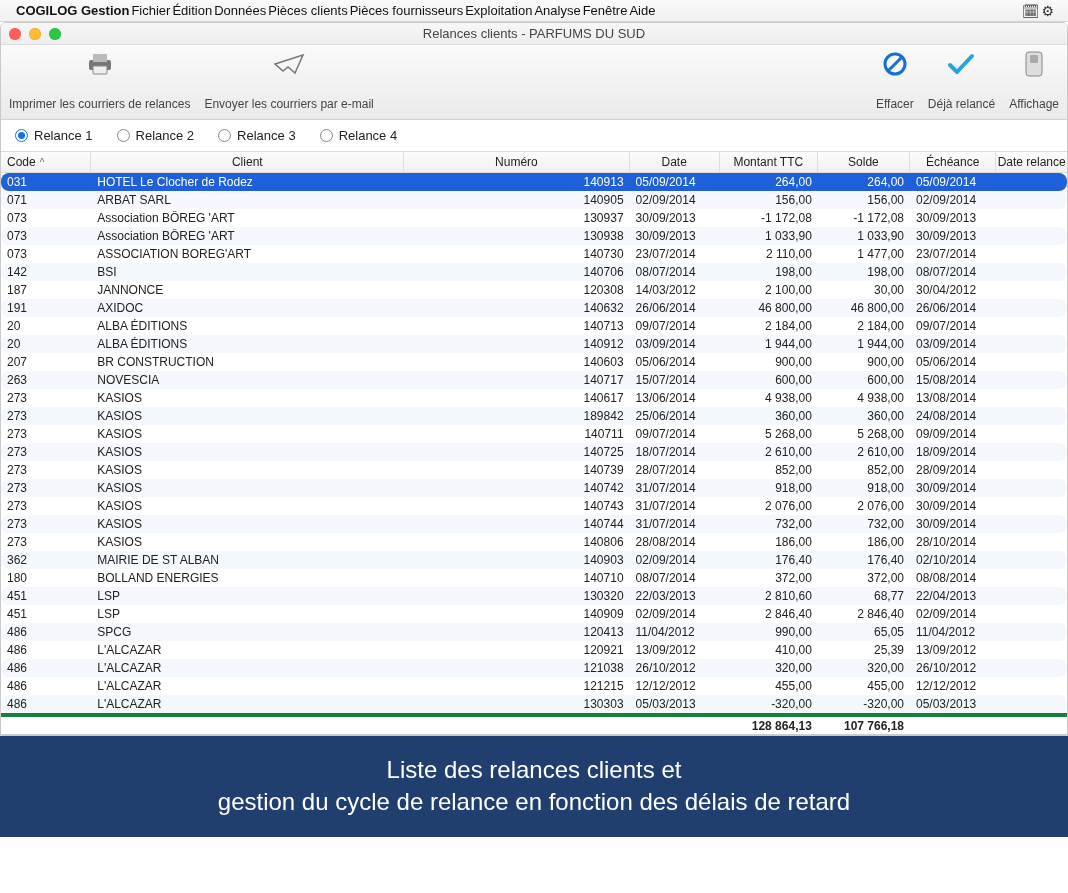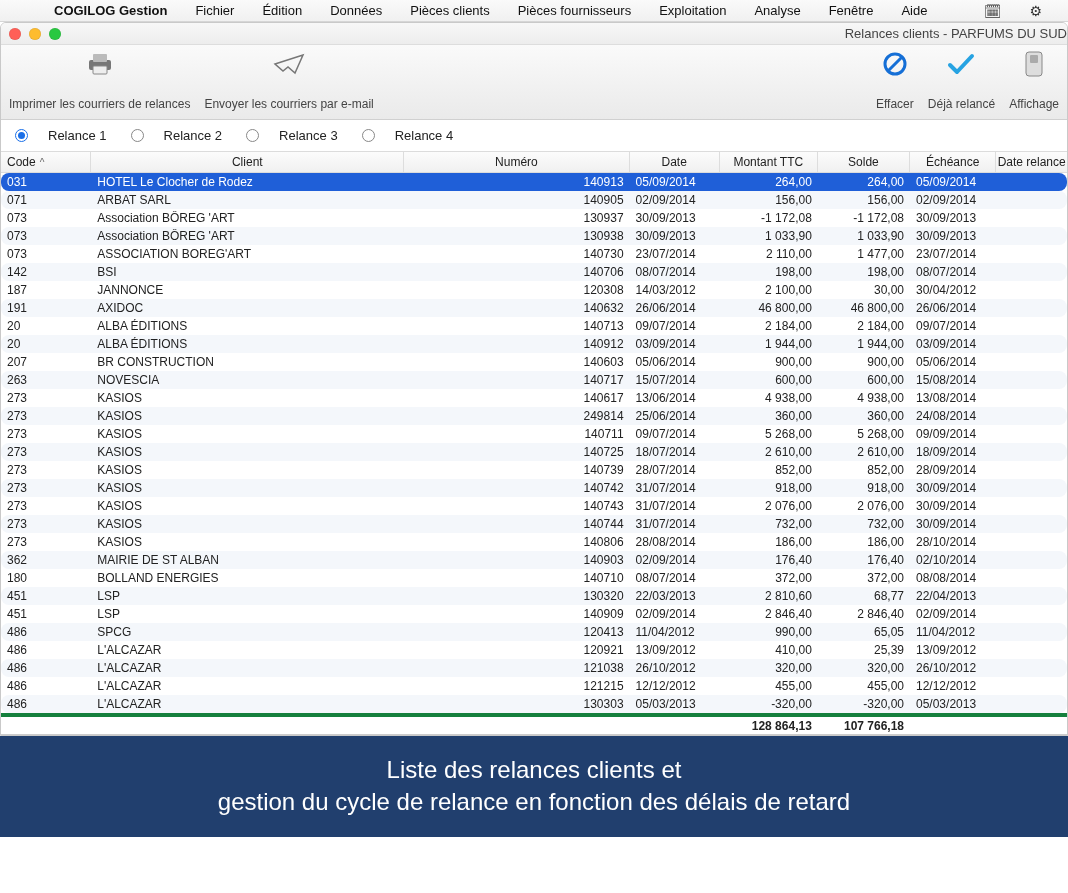--- a/index.html
+++ b/index.html
@@ -10,22 +10,22 @@
     width: 1068px;
     color: #222;
   }
   
   .menubar {
     height: 22px;
     background: linear-gradient(#fafafa,#f0f0f0);
     border-bottom: 1px solid #d6d6d6;
     display: flex;
     align-items: center;
-    padding: 0 26px;
-    gap: 28px;
+    padding: 0 14px;
+    gap: 2px;
     font-size: 13px;
     color: #111;
   }
   .menubar .apple { font-size: 14px; }
   .menubar .appname { font-weight: 600; }
   .menubar .spacer { flex: 1; }
   .menubar .sys { font-size: 14px; color:#333; }
   
   .window { border: 1px solid #c9c9c9; border-radius: 6px 6px 0 0; margin: 0; overflow: hidden; }
   .titlebar {
@@ -33,39 +33,39 @@
     background: linear-gradient(#f7f7f7,#ededed);
     border-bottom: 1px solid #ddd;
     display: flex;
     align-items: center;
     padding: 0 8px;
     position: relative;
   }
   .traffic { display: flex; gap: 8px; }
   .dot { width: 12px; height: 12px; border-radius: 50%; box-shadow: inset 0 0 1px rgba(0,0,0,.3); }
   .dot.red{background:#ff5f57}.dot.yellow{background:#febc2e}.dot.green{background:#28c840}
-  .wintitle { position:absolute; left:0; right:0; text-align:right; font-size:13px; color:#444; pointer-events:none;}
+  .wintitle { position:absolute; left:0; right:0; text-align:center; font-size:13px; color:#444; pointer-events:none;}
   
   .toolbar {
     display:flex; align-items:flex-end; padding:6px 8px 8px;
     background: linear-gradient(#fafafa,#eaeaea);
     border-bottom:1px solid #d0d0d0;
     gap: 14px;
   }
   .tb-btn { display:flex; flex-direction:column; align-items:center; gap:20px; cursor:pointer; }
   .tb-btn .icon { width:36px; height:26px; display:flex; align-items:center; justify-content:center; font-size:24px; color:#555;}
   .tb-btn .lbl { font-size:12px; color:#444; }
   .tb-stretch { flex:1; }
   
   .radios {
     display:flex; align-items:center; gap:24px;
     padding: 8px 14px;
     background:#fff;
   }
-  .radio { display:flex; align-items:center; gap:20px; cursor:pointer; font-size:13px;}
+  .radio { display:flex; align-items:center; gap:6px; cursor:pointer; font-size:13px;}
   .rcircle { width:13px; height:13px; border-radius:50%; border:1px solid #888; background:#fff; position:relative;}
   .rcircle.sel { border-color:#1a6fe8; }
   .rcircle.sel::after { content:""; position:absolute; inset:2px; border-radius:50%; background:#1a6fe8; }
   
   .thead {
     display:flex; font-size:12px; color:#222;
     background: linear-gradient(#fcfcfc,#f0f0f0);
     border-top:1px solid #dcdcdc; border-bottom:1px solid #dcdcdc;
     height: 22px; align-items:center;
   }
@@ -328,21 +328,21 @@
         <div class="td c-num">140617</div>
         <div class="td c-date">13/06/2014</div>
         <div class="td c-mtc">4 938,00</div>
         <div class="td c-solde">4 938,00</div>
         <div class="td c-ech">13/08/2014</div>
         <div class="td c-drel"></div>
       </div>
       <div class="tr">
         <div class="td c-code">273</div>
         <div class="td c-client">KASIOS</div>
-        <div class="td c-num">249814</div>
+        <div class="td c-num">189842</div>
         <div class="td c-date">25/06/2014</div>
         <div class="td c-mtc">360,00</div>
         <div class="td c-solde">360,00</div>
         <div class="td c-ech">24/08/2014</div>
         <div class="td c-drel"></div>
       </div>
       <div class="tr">
         <div class="td c-code">273</div>
         <div class="td c-client">KASIOS</div>
         <div class="td c-num">140711</div>

